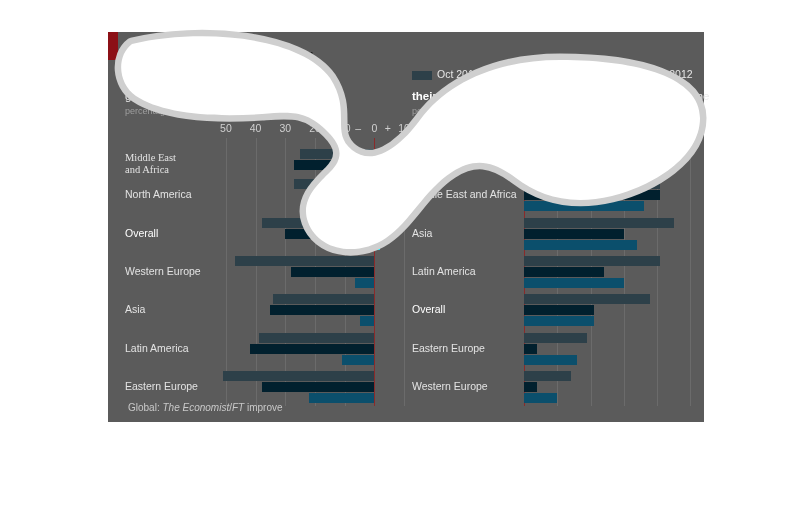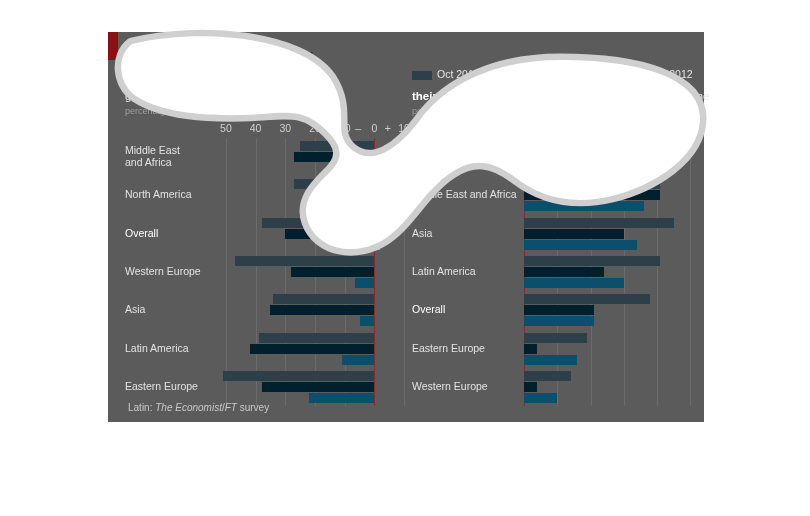--- a/index.html
+++ b/index.html
@@ -83,21 +83,21 @@
           <div class="tick" style="left: 279.062px;">10</div>
         </div>
       <div class="plot" id="plotL">
           <div class="grid" style="left: 101px; background: rgb(107, 107, 107);"></div>
           <div class="grid" style="left: 131px; background: rgb(107, 107, 107);"></div>
           <div class="grid" style="left: 160px; background: rgb(107, 107, 107);"></div>
           <div class="grid" style="left: 190px; background: rgb(107, 107, 107);"></div>
           <div class="grid" style="left: 220px; background: rgb(107, 107, 107);"></div>
           <div class="zero" style="left: 249px; background: rgb(138, 42, 42);"></div>
           <div class="grid" style="left: 279px; background: rgb(107, 107, 107);"></div>
-          <div class="rowband" style="top: 0px; height: 38.2857px;">
+          <div class="rowband" style="top: 8px; height: 38.2857px; font-family: Liberation Serif, serif;">
             <div class="rowlabel" style="left: 0px; top: 6.14286px;">Middle East<br>and Africa</div>
             <div class="bar" style="top: 3.14286px; left: 175.156px; width: 74.2188px; background: rgb(45, 64, 73);"></div>
             <div class="bar" style="top: 14.1429px; left: 169.219px; width: 80.1562px; background: rgb(1, 32, 46);"></div>
             <div class="bar" style="top: 25.1429px; left: 249.375px; width: 26.7188px; background: rgb(12, 232, 247);"></div>
           </div>
           <div class="rowband" style="top: 38.2857px; height: 38.2857px;">
             <div class="rowlabel" style="left: 0px; top: 12.1429px;">North America</div>
             <div class="bar" style="top: 3.14286px; left: 169.219px; width: 80.1562px; background: rgb(45, 64, 73);"></div>
             <div class="bar" style="top: 14.1429px; left: 187.031px; width: 62.3438px; background: rgb(1, 32, 46);"></div>
             <div class="bar" style="top: 25.1429px; left: 246.406px; width: 2.96875px; background: rgb(11, 79, 108);"></div>
@@ -191,21 +191,21 @@
           </div>
           <div class="rowband" style="top: 229.714px; height: 38.2857px;">
             <div class="rowlabel" style="left: 0px; top: 12.1429px;">Western Europe</div>
             <div class="bar" style="top: 3.14286px; left: 112px; width: 46.5769px; background: rgb(45, 64, 73);"></div>
             <div class="bar" style="top: 14.1429px; left: 112px; width: 13.3077px; background: rgb(1, 32, 46);"></div>
             <div class="bar" style="top: 25.1429px; left: 112px; width: 33.2692px; background: rgb(11, 79, 108);"></div>
           </div>
         </div>
     </div>
 
-    <div class="source"><span>Latin: </span><i>The Economist</i><span>/</span><i>FT</i><span> survey</span></div>
+    <div class="source"><span>Global: </span><i>The Economist</i><span>/</span><i>FT</i><span> improve</span></div>
   </div>
 
   <svg class="scribble" viewBox="0 0 810 516">
     <path d="M132 44 C 200 28, 300 36, 330 78 C 352 112, 330 132, 352 150
              C 372 166, 398 150, 420 120 C 448 82, 498 60, 560 60
              C 640 60, 700 78, 700 118 C 700 158, 652 186, 612 196
              C 570 206, 540 196, 516 178 C 492 160, 474 158, 452 172
              C 424 190, 410 222, 386 238 C 356 258, 318 250, 308 222
              C 300 200, 318 184, 330 172 C 344 158, 342 146, 328 132
              C 306 110, 292 112, 262 114 C 206 118, 160 112, 136 96

